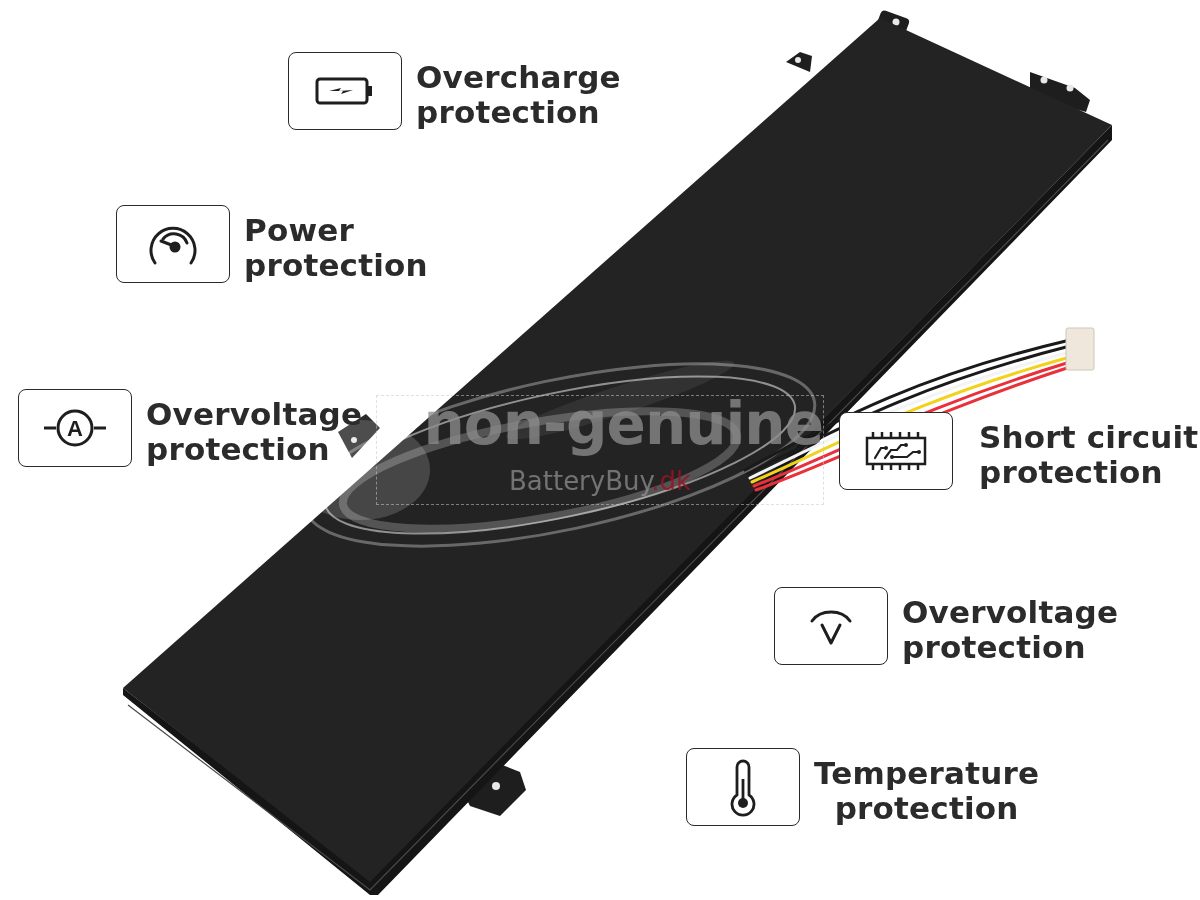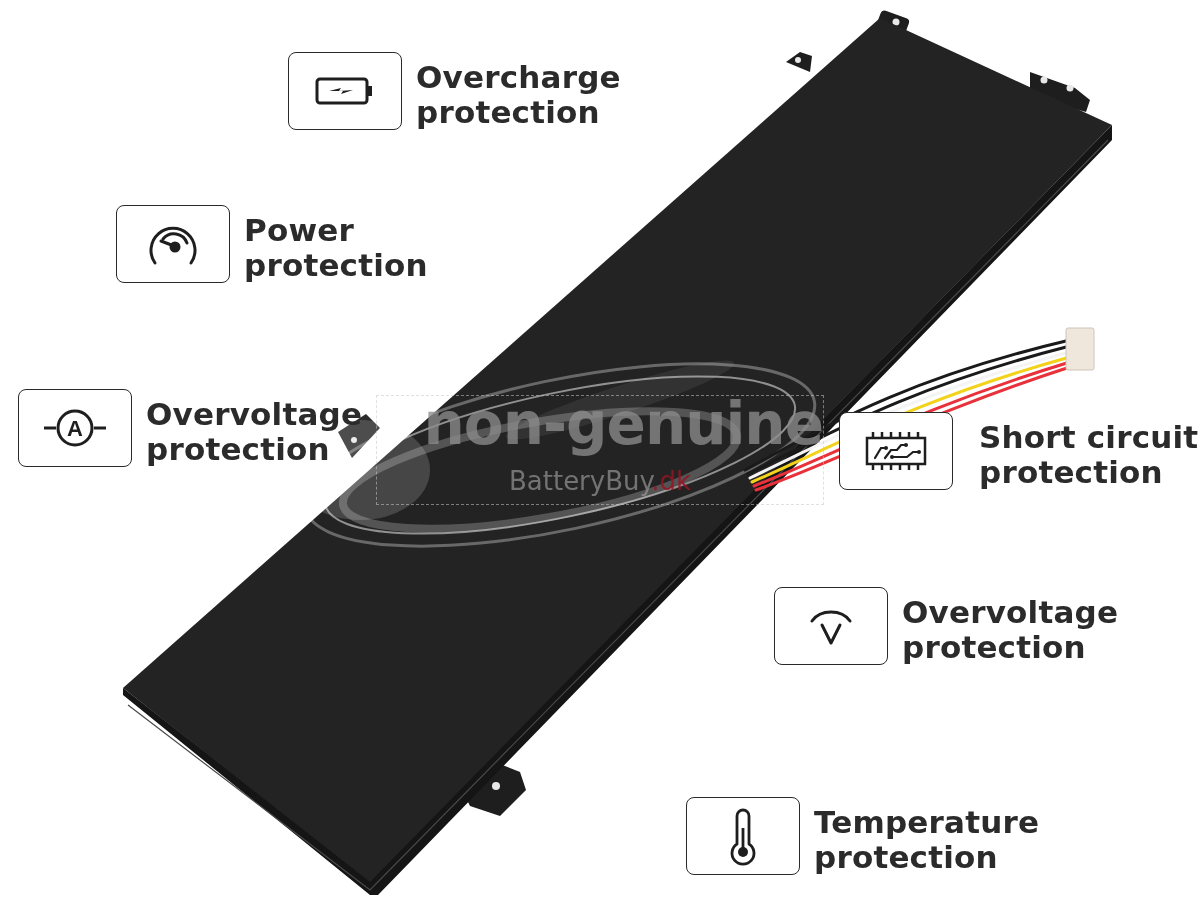--- a/index.html
+++ b/index.html
@@ -163,21 +163,21 @@
       <path d="M6 18 A22 18 0 0 1 44 18" fill="none" stroke="#1e1e1e" stroke-width="3" stroke-linecap="round"></path>
       <path d="M16 22 L25 40 L34 22" fill="none" stroke="#1e1e1e" stroke-width="3" stroke-linecap="round" stroke-linejoin="round"></path>
     </svg>
   </div>
   <div class="label">
     <span>Overvoltage</span>
     <span>protection</span>
   </div>
 </div>
 
-<div class="badge" style="left:686px;top:797px;">
+<div class="badge" style="left:686px;top:748px;text-align:center;">
   <div class="icon-box" style="width:114px;height:78px;">
     <svg width="36" height="60" viewBox="0 0 36 60">
       <path d="M12 38 L12 10 A6 6 0 0 1 24 10 L24 38 A11 11 0 1 1 12 38 Z" fill="none" stroke="#1e1e1e" stroke-width="2.8" stroke-linejoin="round"></path>
       <line x1="18" y1="22" x2="18" y2="44" stroke="#1e1e1e" stroke-width="2.8"></line>
       <circle cx="18" cy="46" r="5" fill="#1e1e1e"></circle>
     </svg>
   </div>
   <div class="label">
     <span>Temperature</span>
     <span>protection</span>

